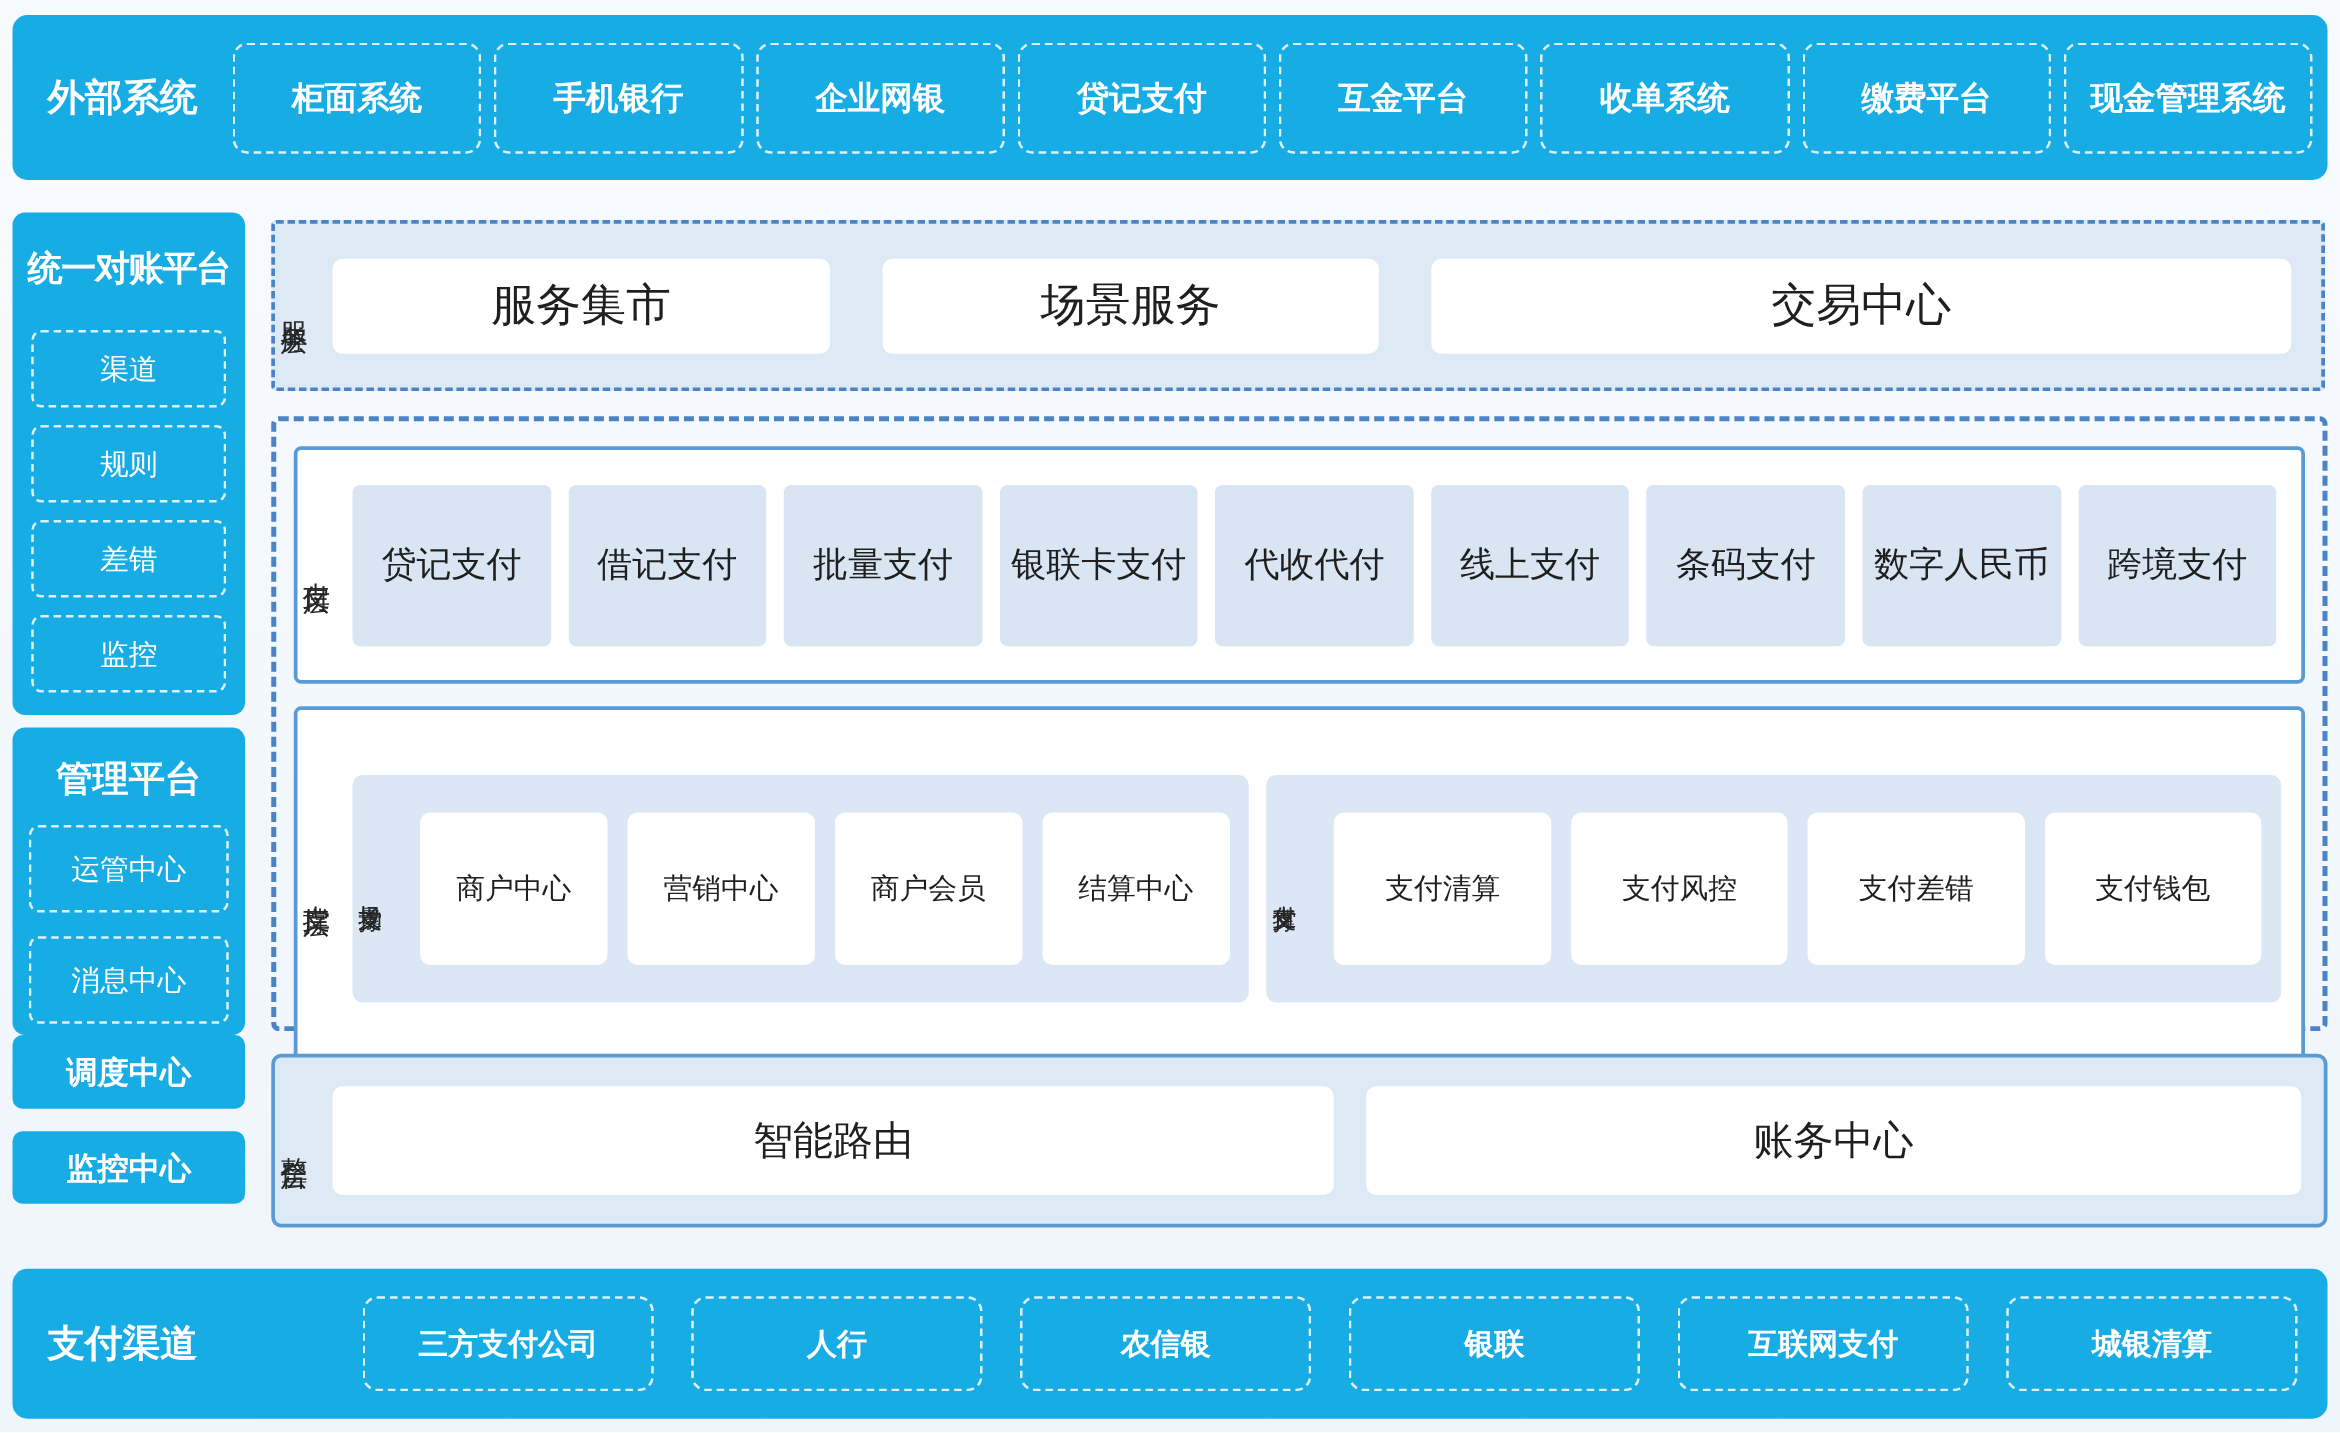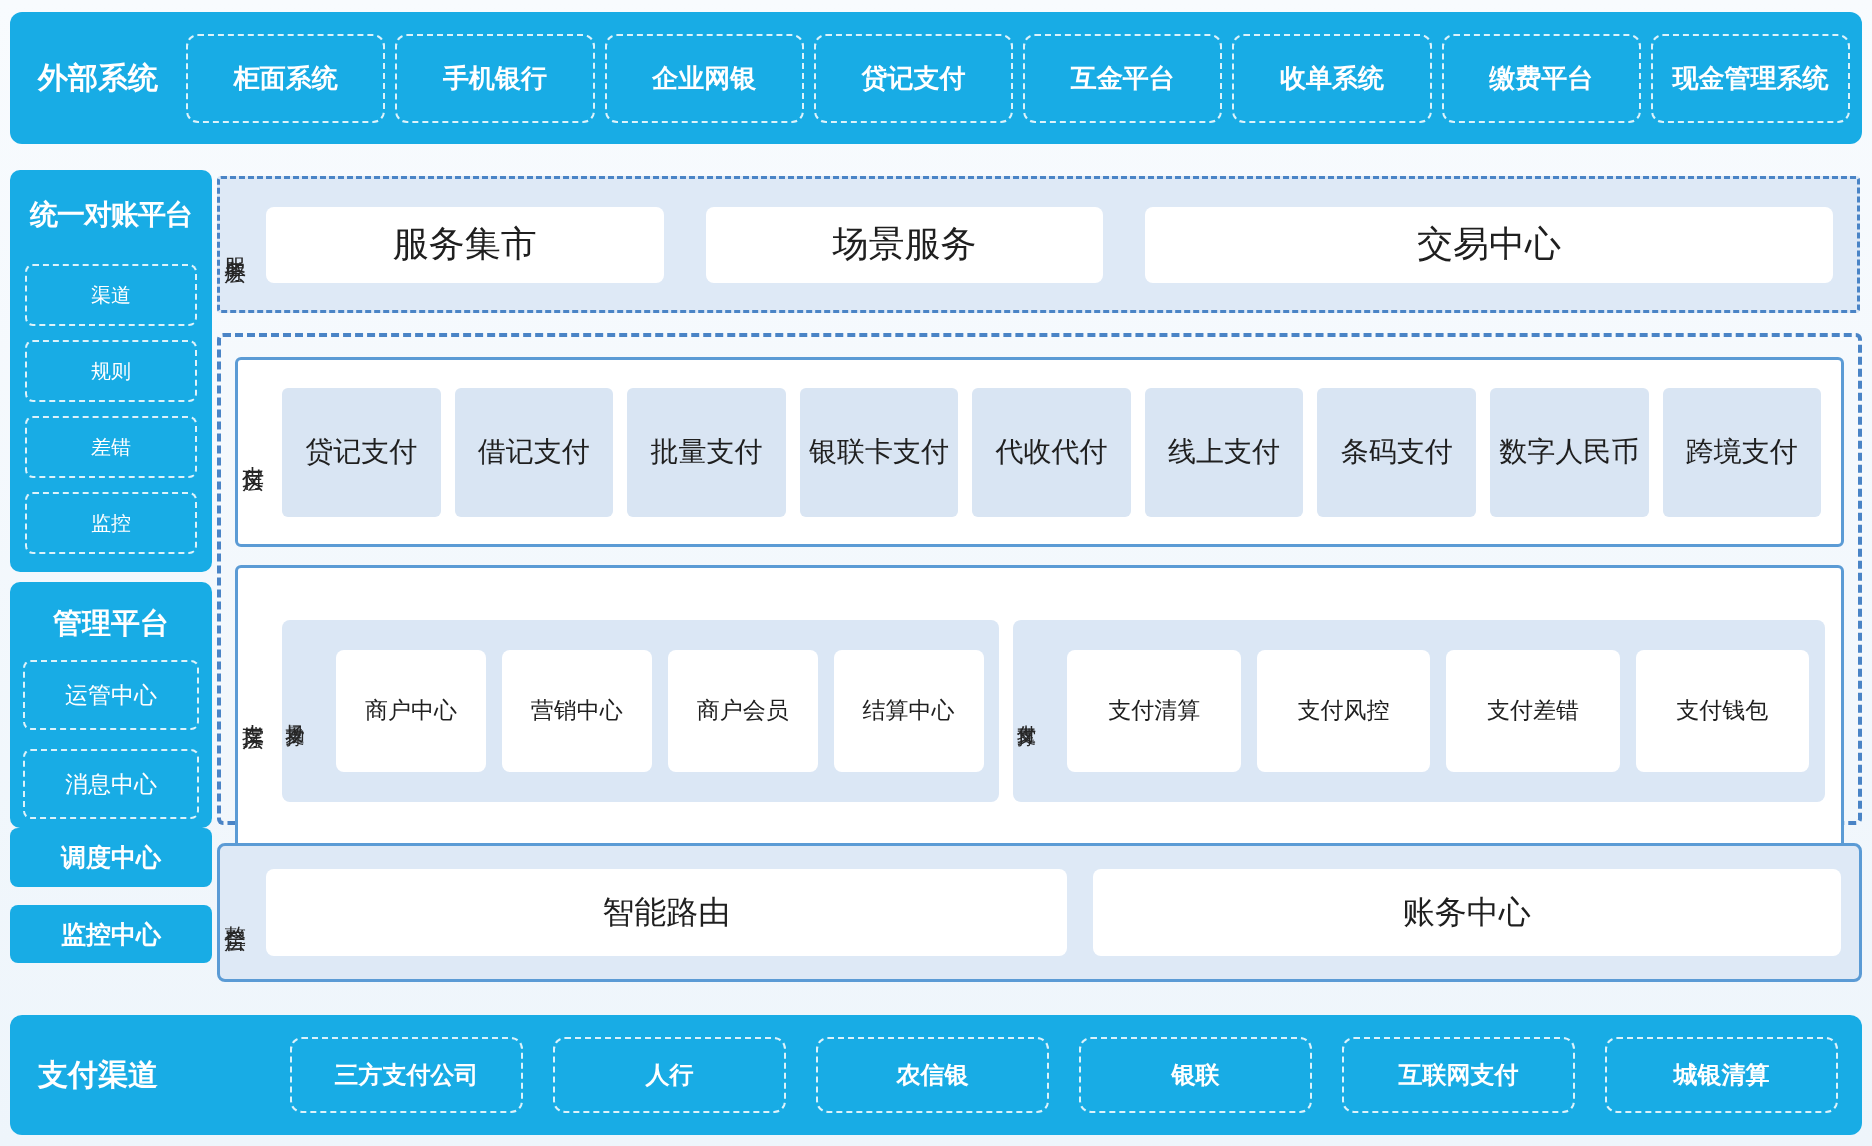--- a/index.html
+++ b/index.html
@@ -34,26 +34,26 @@
     border: 2px dashed rgba(255,255,255,0.85);
     border-radius: 12px;
     display: flex; align-items: center; justify-content: center;
     font-weight: bold;
     white-space: nowrap;
   }
   .top-bar .bar-item { height: 89px; font-size: 26px; }
   .bottom-bar .bar-item { height: 76px; font-size: 24px; }
 
   
-  .sidebar { position: absolute; left: 10px; top: 170px; width: 202px; }
+  .sidebar { position: absolute; left: 10px; top: 170px; width: 186px; }
   .side-block { background: #18ace5; border-radius: 10px; color: #fff; }
   .side-title { text-align: center; font-weight: bold; white-space: nowrap; }
   .block-1 { height: 402px; padding: 26px 15px 0; }
   .block-1 .side-title { font-size: 28px; letter-spacing: -1px; margin: 0 -8px 30px; }
-  .block-1 .side-item { height: 62px; margin-bottom: 14px; font-size: 20px; }
+  .block-1 .side-item { height: 62px; margin-bottom: 14px; font-size: 23px; }
   .block-2 { margin-top: 10px; height: 246px; padding: 22px 13px 0; }
   .block-2 .side-title { font-size: 29px; margin-bottom: 16px; }
   .block-2 .side-item { height: 70px; margin-bottom: 19px; font-size: 23px; }
   .side-item {
     border: 2px dashed rgba(255,255,255,0.85);
     border-radius: 8px;
     display: flex; align-items: center; justify-content: center;
     white-space: nowrap;
   }
   .side-solo {

